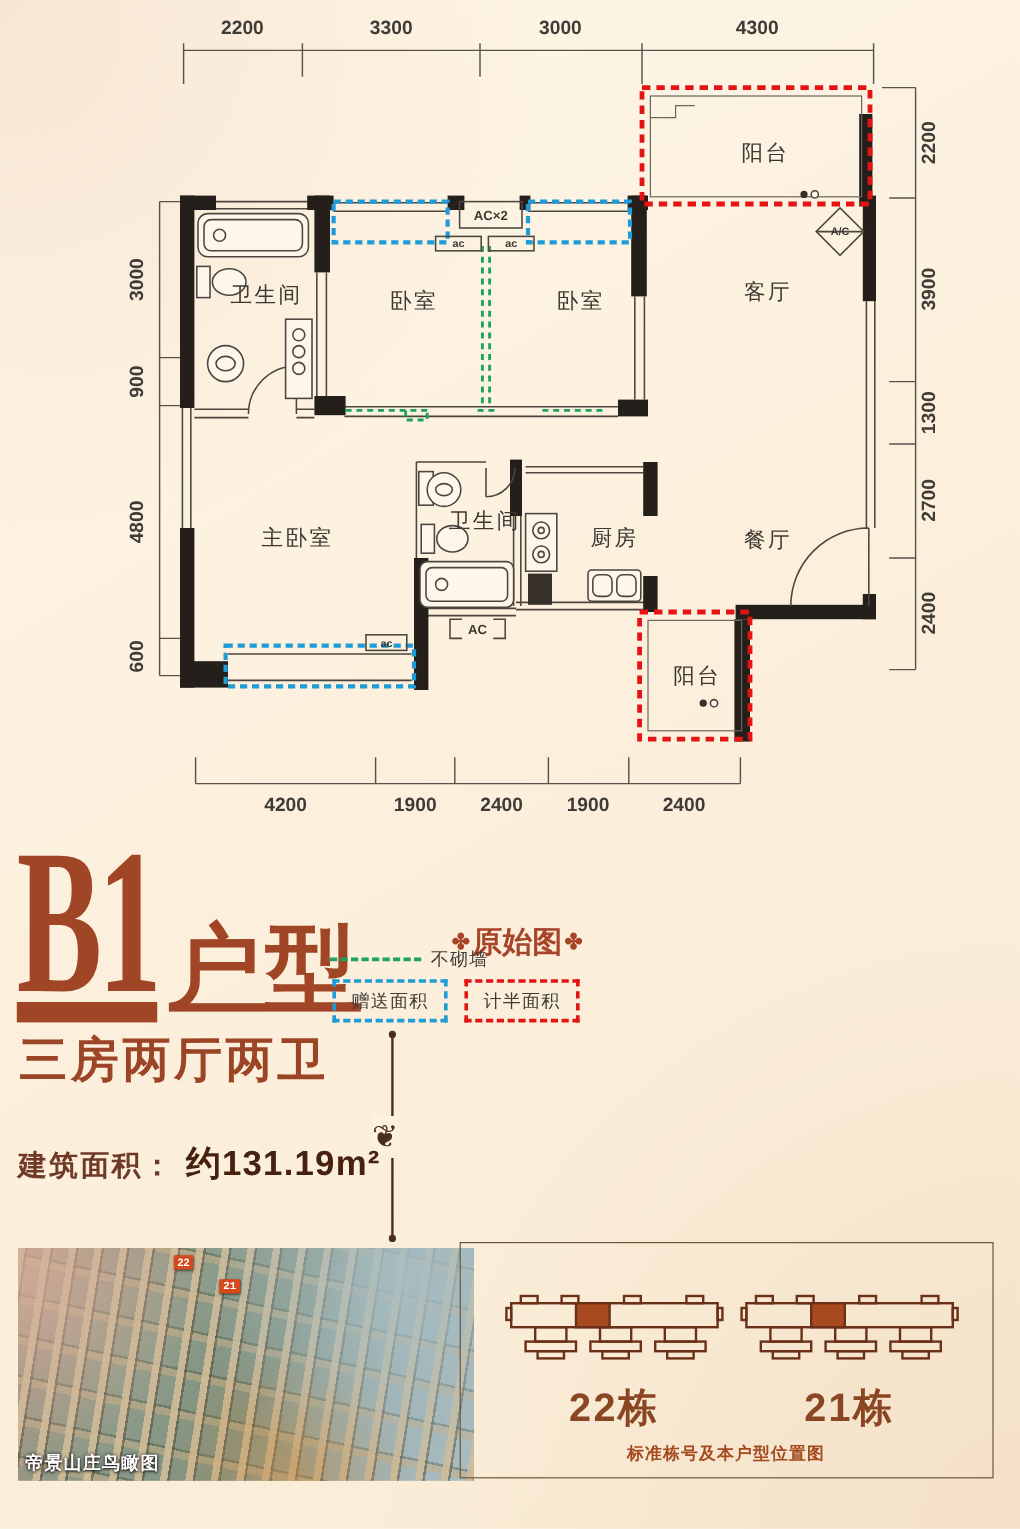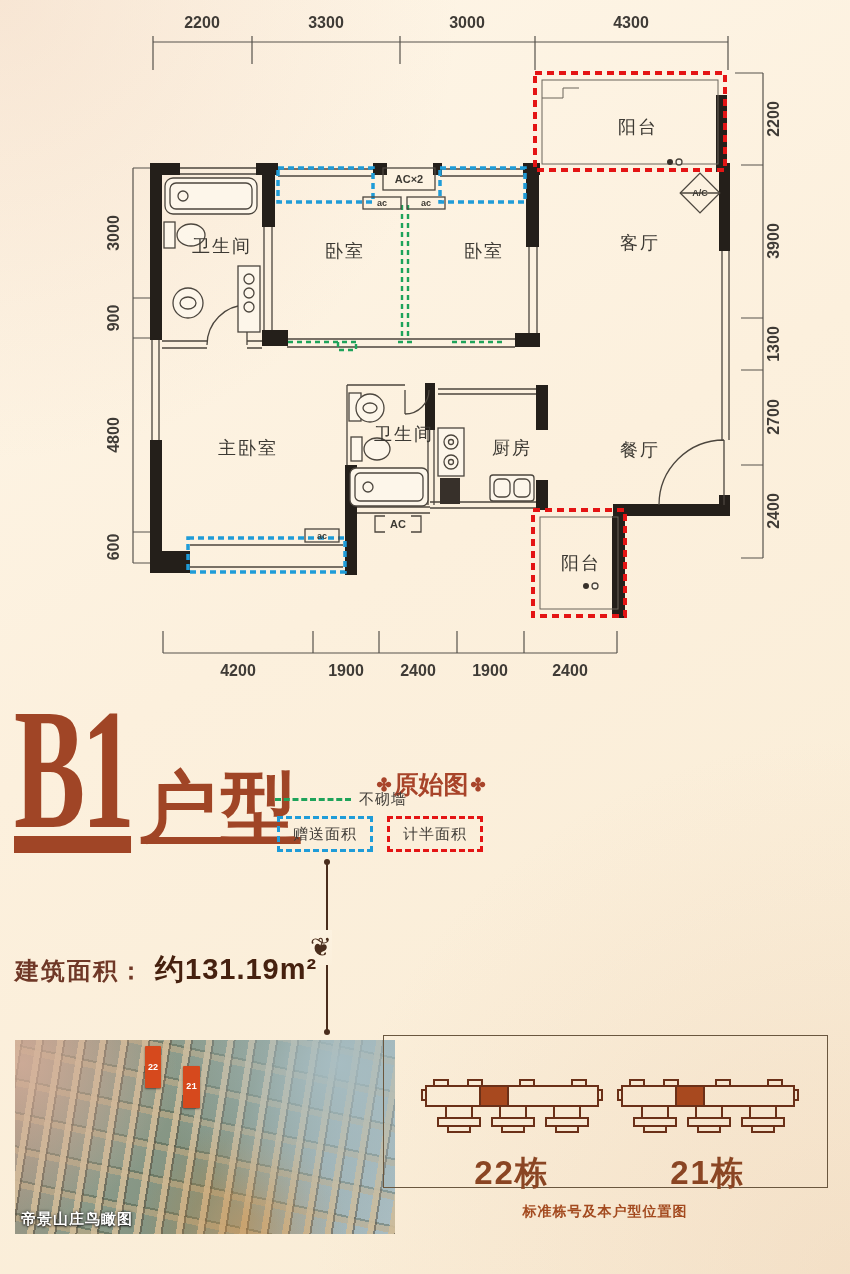--- a/index.html
+++ b/index.html
@@ -71,25 +71,25 @@
       radial-gradient(circle at 85% 12%, rgba(168,190,196,.95), rgba(168,190,196,0) 48%),
       radial-gradient(circle at 2% 12%, rgba(214,176,156,.8), rgba(214,176,156,0) 38%),
       radial-gradient(circle at 60% 95%, rgba(200,140,70,.5), rgba(120,100,60,0) 35%),
       repeating-linear-gradient(99deg, rgba(208,188,152,.9) 0 6px, rgba(84,74,58,.55) 6px 8px, rgba(208,188,152,0) 8px 21px),
       repeating-linear-gradient(12deg, rgba(0,0,0,0) 0 13px, rgba(199,173,132,.55) 13px 19px, rgba(70,80,58,.4) 19px 21px, rgba(0,0,0,0) 21px 33px),
       linear-gradient(115deg,#a5907e 0%,#8b9a89 32%,#80917f 55%,#9db0b2 78%,#aabdc2 100%);
   }
   .photo-caption{position:absolute;left:6px;bottom:5px;font:bold 15px "Liberation Sans",sans-serif;
       color:#fff;letter-spacing:1px;text-shadow:0 0 3px #1c1c1c,0 1px 2px #1c1c1c;}
   .marker{position:absolute;font:bold 9px "Liberation Sans",sans-serif;color:#fff;
-      background:#d6491d;padding:16px 3px;border-radius:1px;box-shadow:0 1px 2px rgba(0,0,0,.5);}
+      background:#d6491d;padding:1px 3px;border-radius:1px;box-shadow:0 1px 2px rgba(0,0,0,.5);}
   #marker22{left:130px;top:6px;} #marker21{left:168px;top:26px;font-family:Liberation Mono, monospace;}
 
   
-  .loc-panel{position:absolute;left:383px;top:1035px;width:445px;height:153px;
+  .loc-panel{position:absolute;left:383px;top:1035px;width:445px;height:197px;
       border:1px solid #6a573f;box-sizing:border-box;}
   .bnum{font:bold 33px "Liberation Sans",sans-serif;fill:#8a4523;letter-spacing:2px;}
   .bcap{font:bold 14px "Liberation Sans",sans-serif;fill:#a34a1f;letter-spacing:1px;}
   .bline{stroke:#6b3018;stroke-width:2;fill:none;}
 </style>
 </head>
 <body>
 
 <div id="page">
 
@@ -263,20 +263,21 @@
       <text class="roomtext" x="512" y="454" text-anchor="middle">厨房</text>
       <text class="roomtext" x="640" y="456" text-anchor="middle">餐厅</text>
       <text class="roomtext" x="581" y="569" text-anchor="middle">阳台</text>
     </g>
   </svg>
 
   <div class="heading">
     <span class="b1">B1</span>
     <span class="hx">户型</span>
   </div>
+  <div class="subtitle">三房两厅两卫</div>
 
   <div class="orig">
     <span class="orn">✤</span><span>原始图</span><span class="orn">✤</span>
   </div>
   <div class="leg-nowall">
     <span class="leg-greenline"></span>
     <span class="leg-label">不砌墙</span>
   </div>
   <div class="leg-box leg-blue">
     <span>赠送面积</span>

